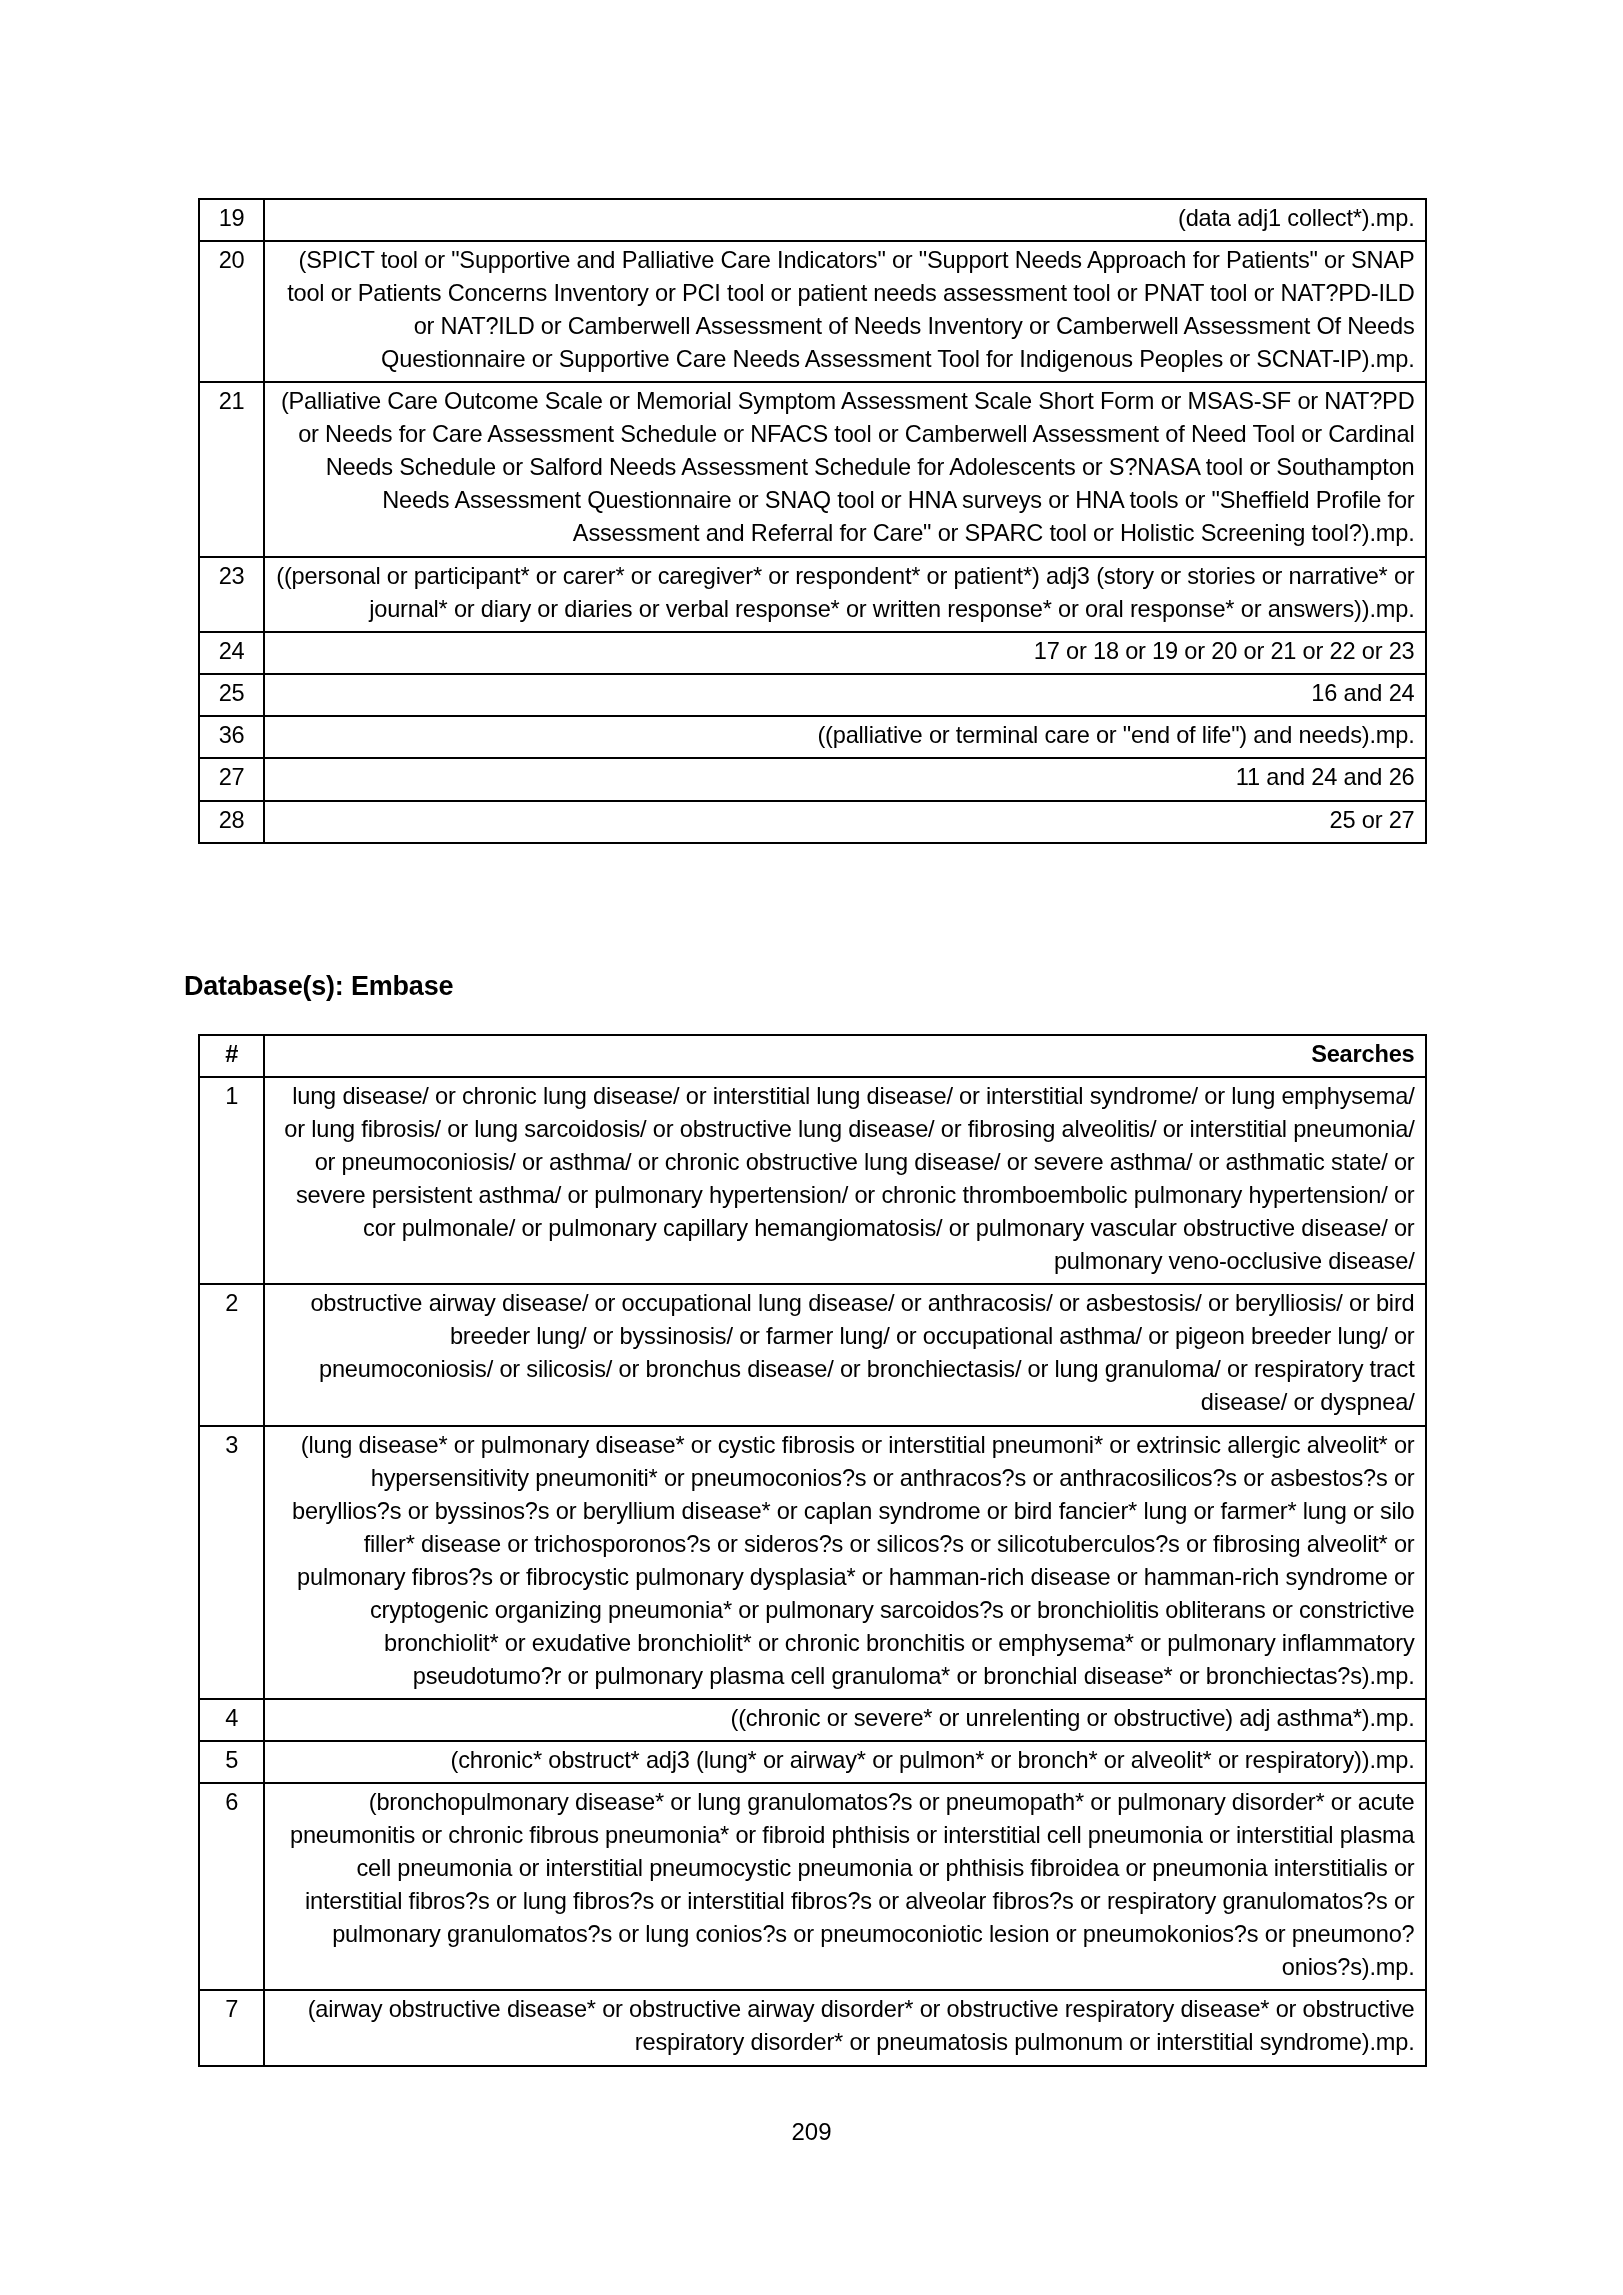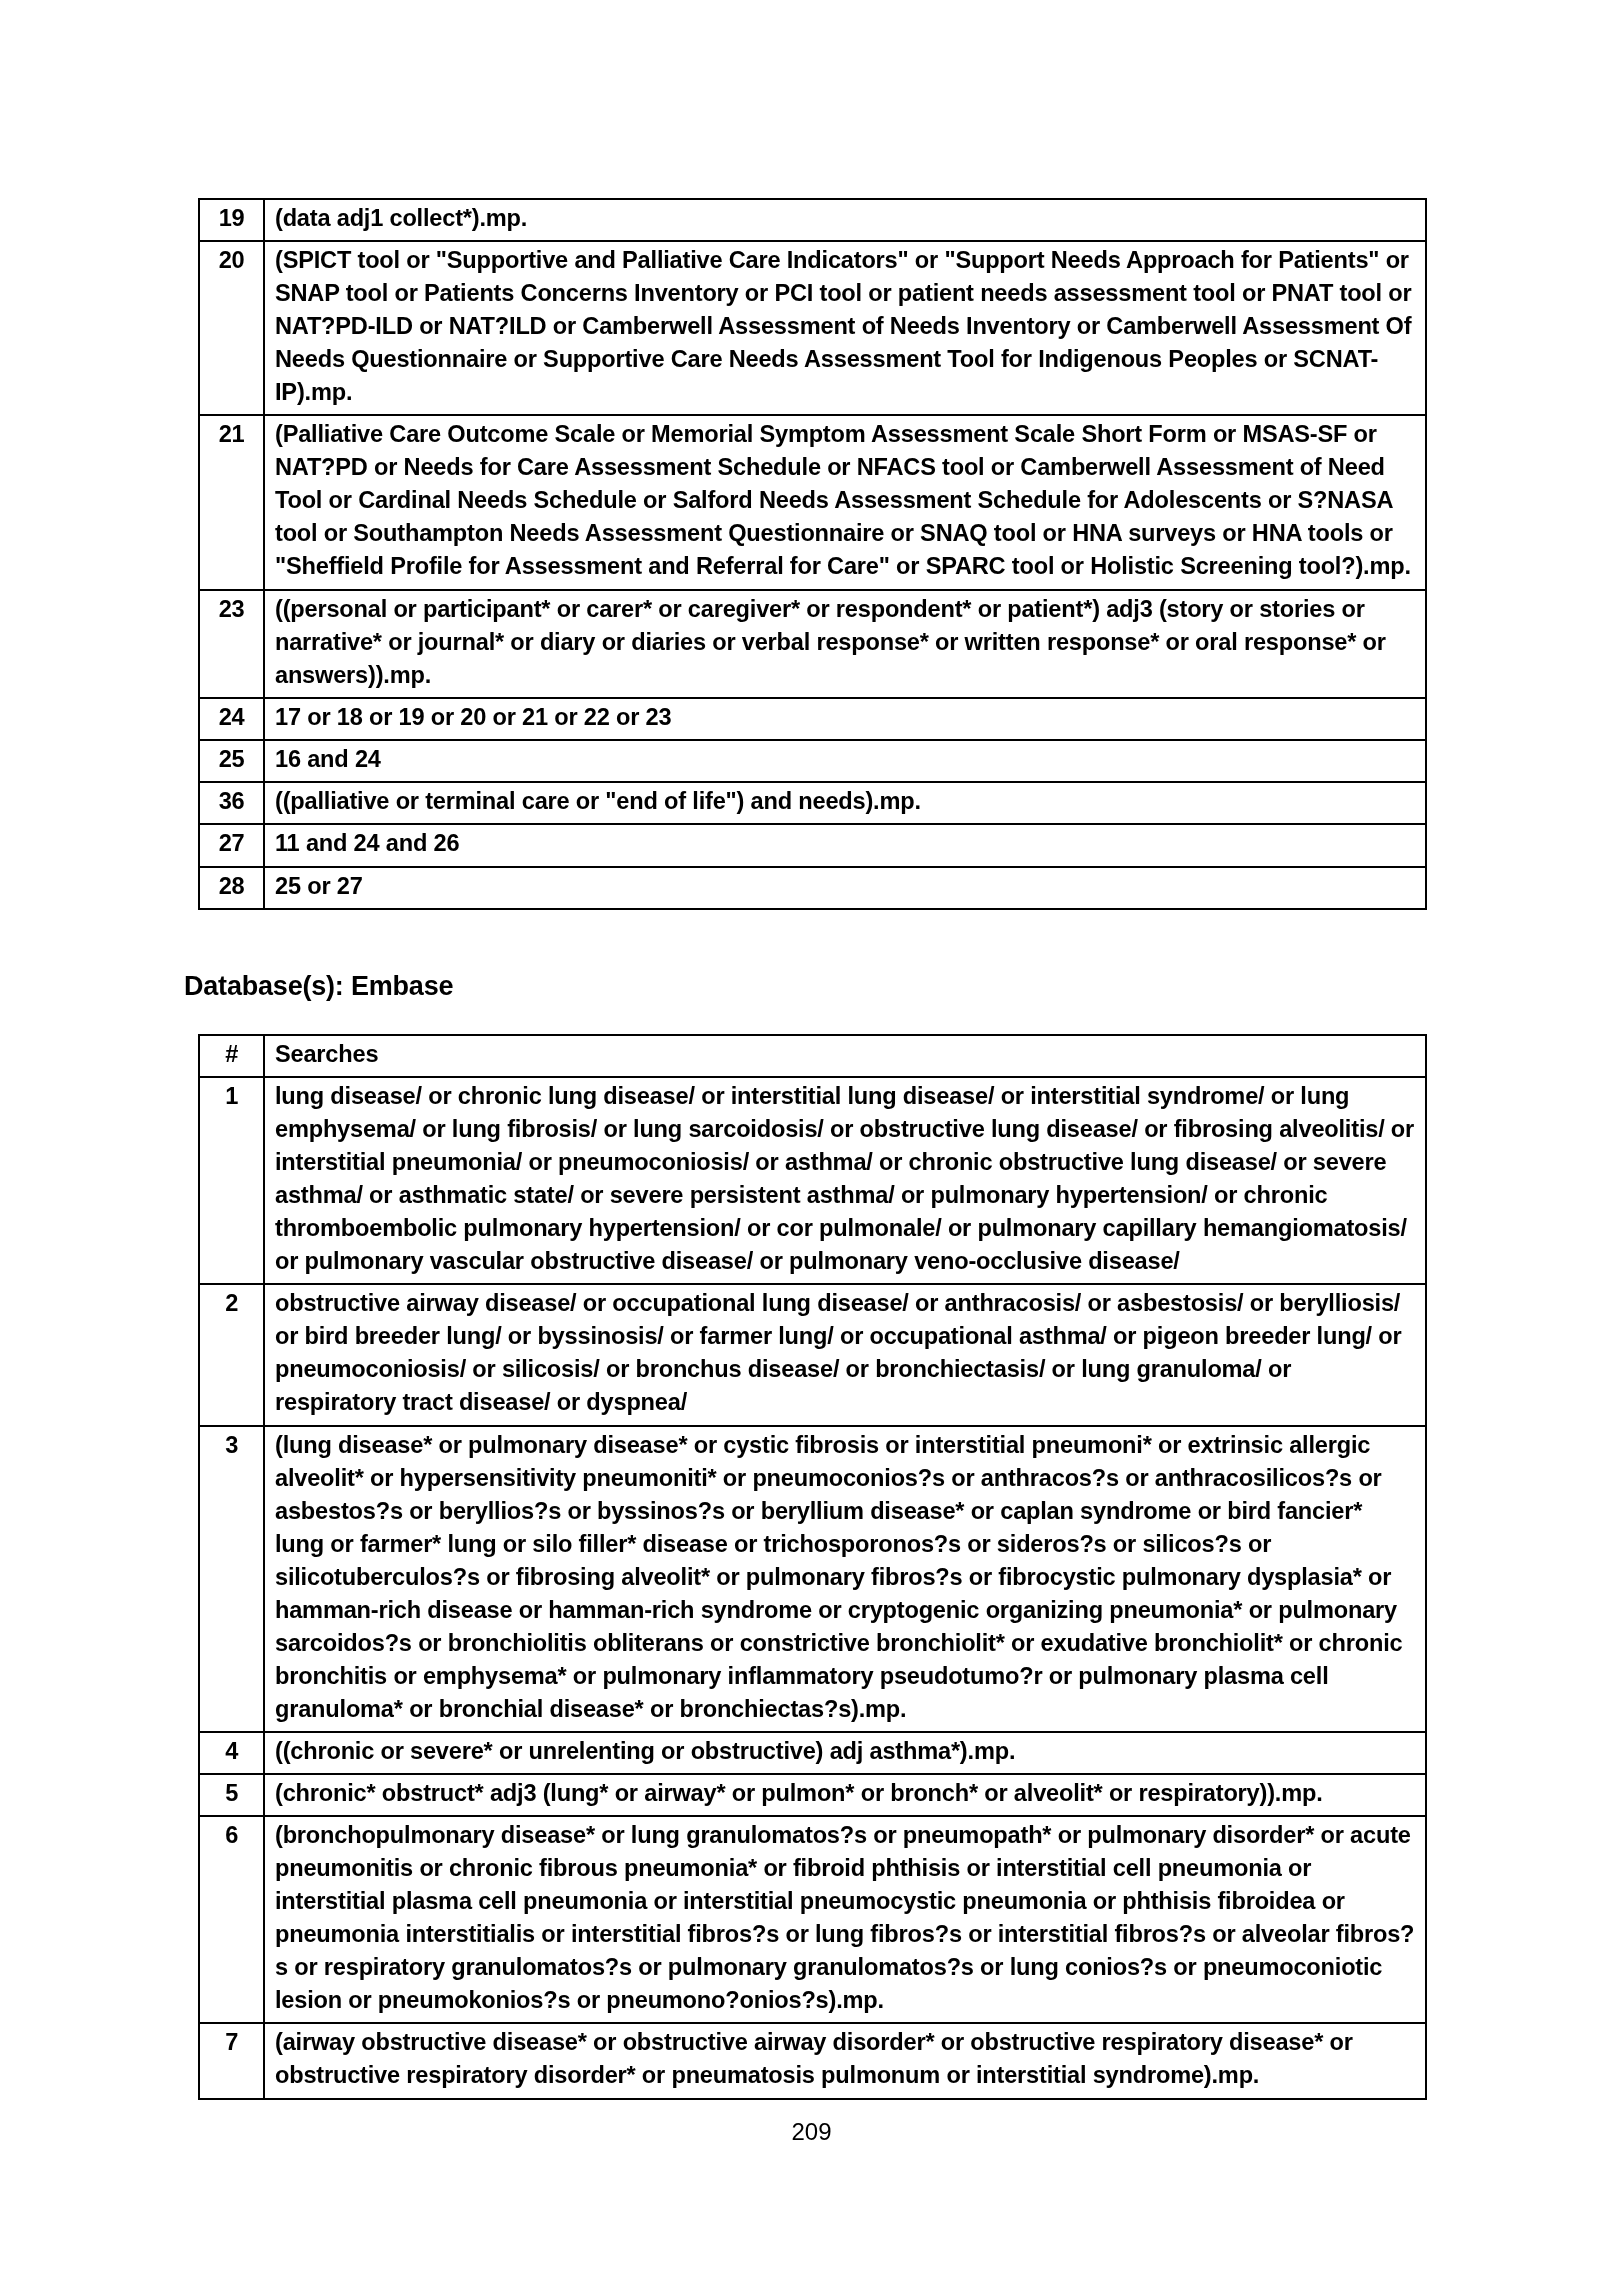--- a/index.html
+++ b/index.html
@@ -20,30 +20,30 @@
     table-layout:fixed;
   }
   #table-continued { top:198px; }
   #table-embase   { top:1034px; }
   table.grid td, table.grid th {
     border:2px solid #000000;
     vertical-align:top;
     font-size:23.6px;
     line-height:33px;
     letter-spacing:-0.2px;
-    font-weight:bold;
+    font-weight:normal;
     word-wrap:break-word;
   }
   td.num, th.num {
     width:58px;
     text-align:center;
     padding:2px 2.6px 4.6px 2.6px;
   }
   td.qry, th.qry {
-    text-align:left;
+    text-align:right;
     padding:2px 10.5px 5.2px 9.8px;
   }
   #table-embase th { font-weight:bold; }
   .section-heading {
     position:absolute;
     left:184px;
     top:971px;
     font-size:27px;
     font-weight:bold;
     letter-spacing:-0.2px;

